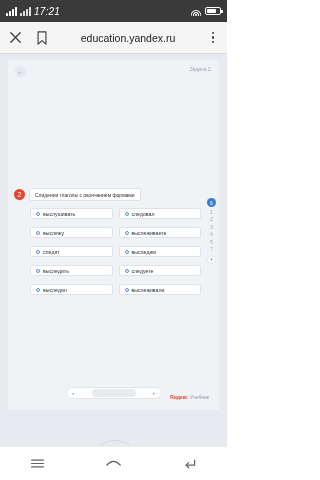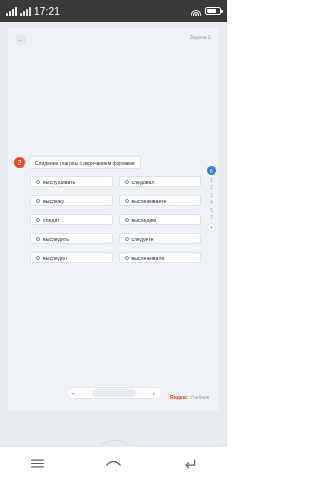--- a/index.html
+++ b/index.html
@@ -22,21 +22,21 @@
   .statusbar {
     height: 22px;
     background: #3a3a3a;
     color: #ffffff;
     display: flex;
     align-items: center;
     padding: 0 6px;
     font-size: 9px;
     flex: none;
   }
-  .sb-left { display: flex; align-items: center; gap: 3px; }
+  .sb-left { display: flex; align-items: center; gap: 3px; font-style: italic; }
   .sb-right { margin-left: auto; display: flex; align-items: center; gap: 4px; }
   .sb-time { font-size: 10px; letter-spacing: .2px; }
   .bars { display: flex; align-items: flex-end; gap: 1px; height: 9px; }
   .bars i { display: block; width: 2px; background: #ffffff; border-radius: .5px; }
   .bars i:nth-child(1){height:3px}
   .bars i:nth-child(2){height:5px}
   .bars i:nth-child(3){height:7px}
   .bars i:nth-child(4){height:9px}
   .sig2 { opacity: .85; }
   .wifi { width: 11px; height: 9px; position: relative; }
@@ -258,20 +258,38 @@
           <span></span>
           <span></span>
           <span></span>
         </span>
       <span class="batt">
           <i></i>
         </span>
     </div>
   </div>
 
+  <div class="chrome">
+    <span class="ic close-ic">
+      <svg viewBox="0 0 16 16" width="15" height="15">
+          <path d="M3 3 L13 13 M13 3 L3 13" stroke="#3c4043" stroke-width="1.4" fill="none" stroke-linecap="round"></path>
+        </svg>
+    </span>
+    <span class="ic bm-ic">
+      <svg viewBox="0 0 16 18" width="14" height="16">
+          <path d="M3.5 2 H12.5 V16 L8 12 L3.5 16 Z" stroke="#3c4043" stroke-width="1.3" fill="none" stroke-linejoin="round"></path>
+        </svg>
+    </span>
+    <div class="url">education.yandex.ru</div>
+    <span class="menu-ic">
+        <b></b>
+        <b></b>
+        <b></b>
+      </span>
+  </div>
 
   <div class="page">
     <div class="card">
 
       <div class="back-chip">←</div>
       <div class="task-label">Задача 2.</div>
 
       <div class="qrow">
         <div class="qnum">2</div>
         <div class="qtext">Слидении глаголы с окончанием формами</div>

